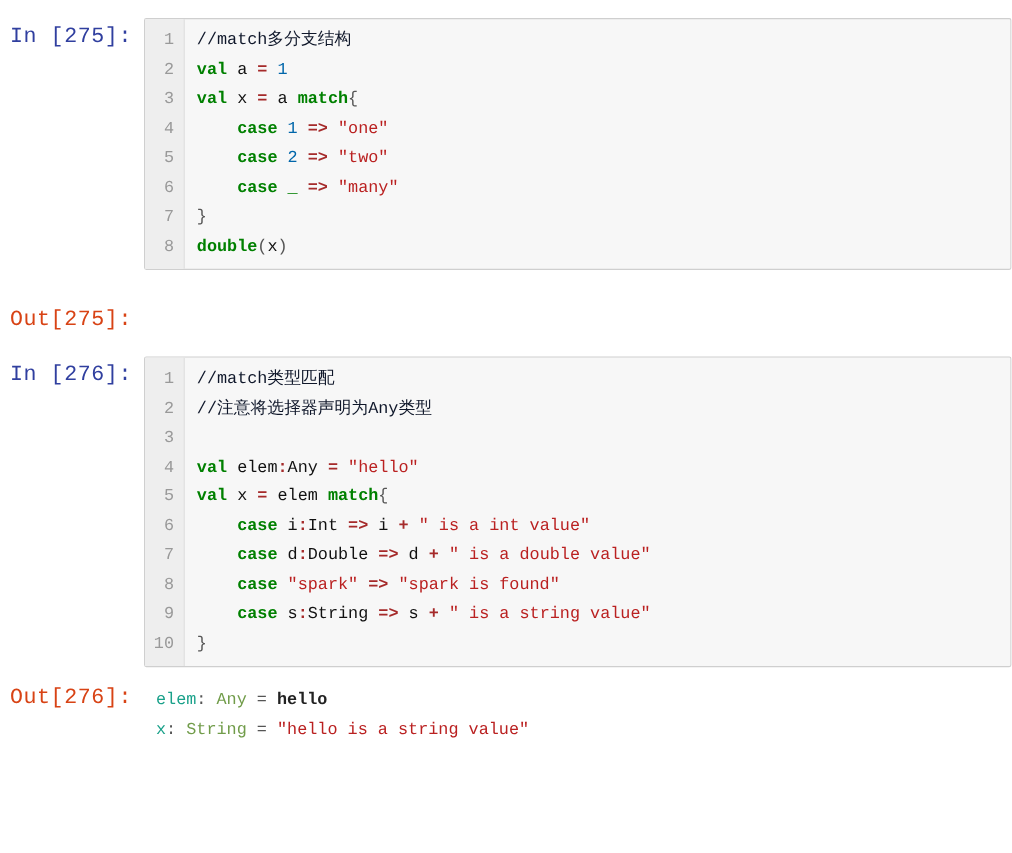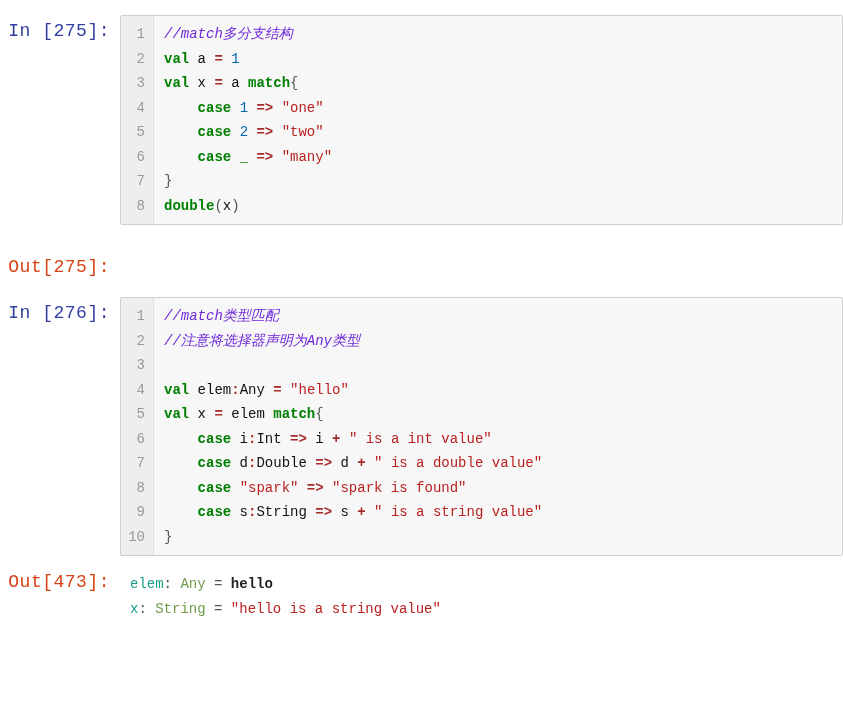--- a/index.html
+++ b/index.html
@@ -51,21 +51,21 @@
     white-space: pre;
     overflow-x: auto;
   }
   .output-area {
     flex: 1;
     padding: 6px 0 6px 10px;
     font-size: 14px;
     line-height: 1.75;
     white-space: pre;
   }
-  .tok-comment { color: #6d28d9; font-style: italic; }
+  .tok-comment { color: #0f172a; }
   .tok-keyword { color: #008000; font-weight: bold; }
   .tok-builtin { color: #008000; font-weight: bold; }
   .tok-op-punc { color: #555; }
   .tok-op-spec { color: #A52A2A; font-weight: bold; }
   .tok-number  { color: #0066aa; }
   .tok-string  { color: #BA2121; }
   .tok-ident   { color: #111; }
   .out-name    { color: #1aa18a; }
   .out-punc    { color: #555; }
   .out-type    { color: #719c4a; }
@@ -129,16 +129,16 @@
 <span class="tok-keyword">val</span><span class="tok-ident"> x </span><span class="tok-op-spec">=</span><span class="tok-ident"> elem </span><span class="tok-keyword">match</span><span class="tok-op-punc">{</span>
 <span>    </span><span class="tok-keyword">case</span><span class="tok-ident"> i</span><span class="tok-op-spec">:</span><span class="tok-ident">Int</span><span> </span><span class="tok-op-spec">=&gt;</span><span> </span><span class="tok-ident">i </span><span class="tok-op-spec">+</span><span> </span><span class="tok-string">" is a int value"</span>
 <span>    </span><span class="tok-keyword">case</span><span class="tok-ident"> d</span><span class="tok-op-spec">:</span><span class="tok-ident">Double</span><span> </span><span class="tok-op-spec">=&gt;</span><span> </span><span class="tok-ident">d </span><span class="tok-op-spec">+</span><span> </span><span class="tok-string">" is a double value"</span>
 <span>    </span><span class="tok-keyword">case</span><span> </span><span class="tok-string">"spark"</span><span> </span><span class="tok-op-spec">=&gt;</span><span> </span><span class="tok-string">"spark is found"</span>
 <span>    </span><span class="tok-keyword">case</span><span class="tok-ident"> s</span><span class="tok-op-spec">:</span><span class="tok-ident">String</span><span> </span><span class="tok-op-spec">=&gt;</span><span> </span><span class="tok-ident">s </span><span class="tok-op-spec">+</span><span> </span><span class="tok-string">" is a string value"</span>
 <span class="tok-op-punc">}</span></div>
   </div>
 </div>
 
 <div class="cell">
-  <div class="prompt prompt-out">Out[473]:</div>
+  <div class="prompt prompt-out">Out[276]:</div>
   <div class="output-area"><span class="out-name">elem</span><span class="out-punc">: </span><span class="out-type">Any</span><span class="out-punc"> = </span><span class="out-val">hello</span>
 <span class="out-name">x</span><span class="out-punc">: </span><span class="out-type">String</span><span class="out-punc"> = </span><span class="out-str">"hello is a string value"</span></div>
 </div>
 
 </body></html>

